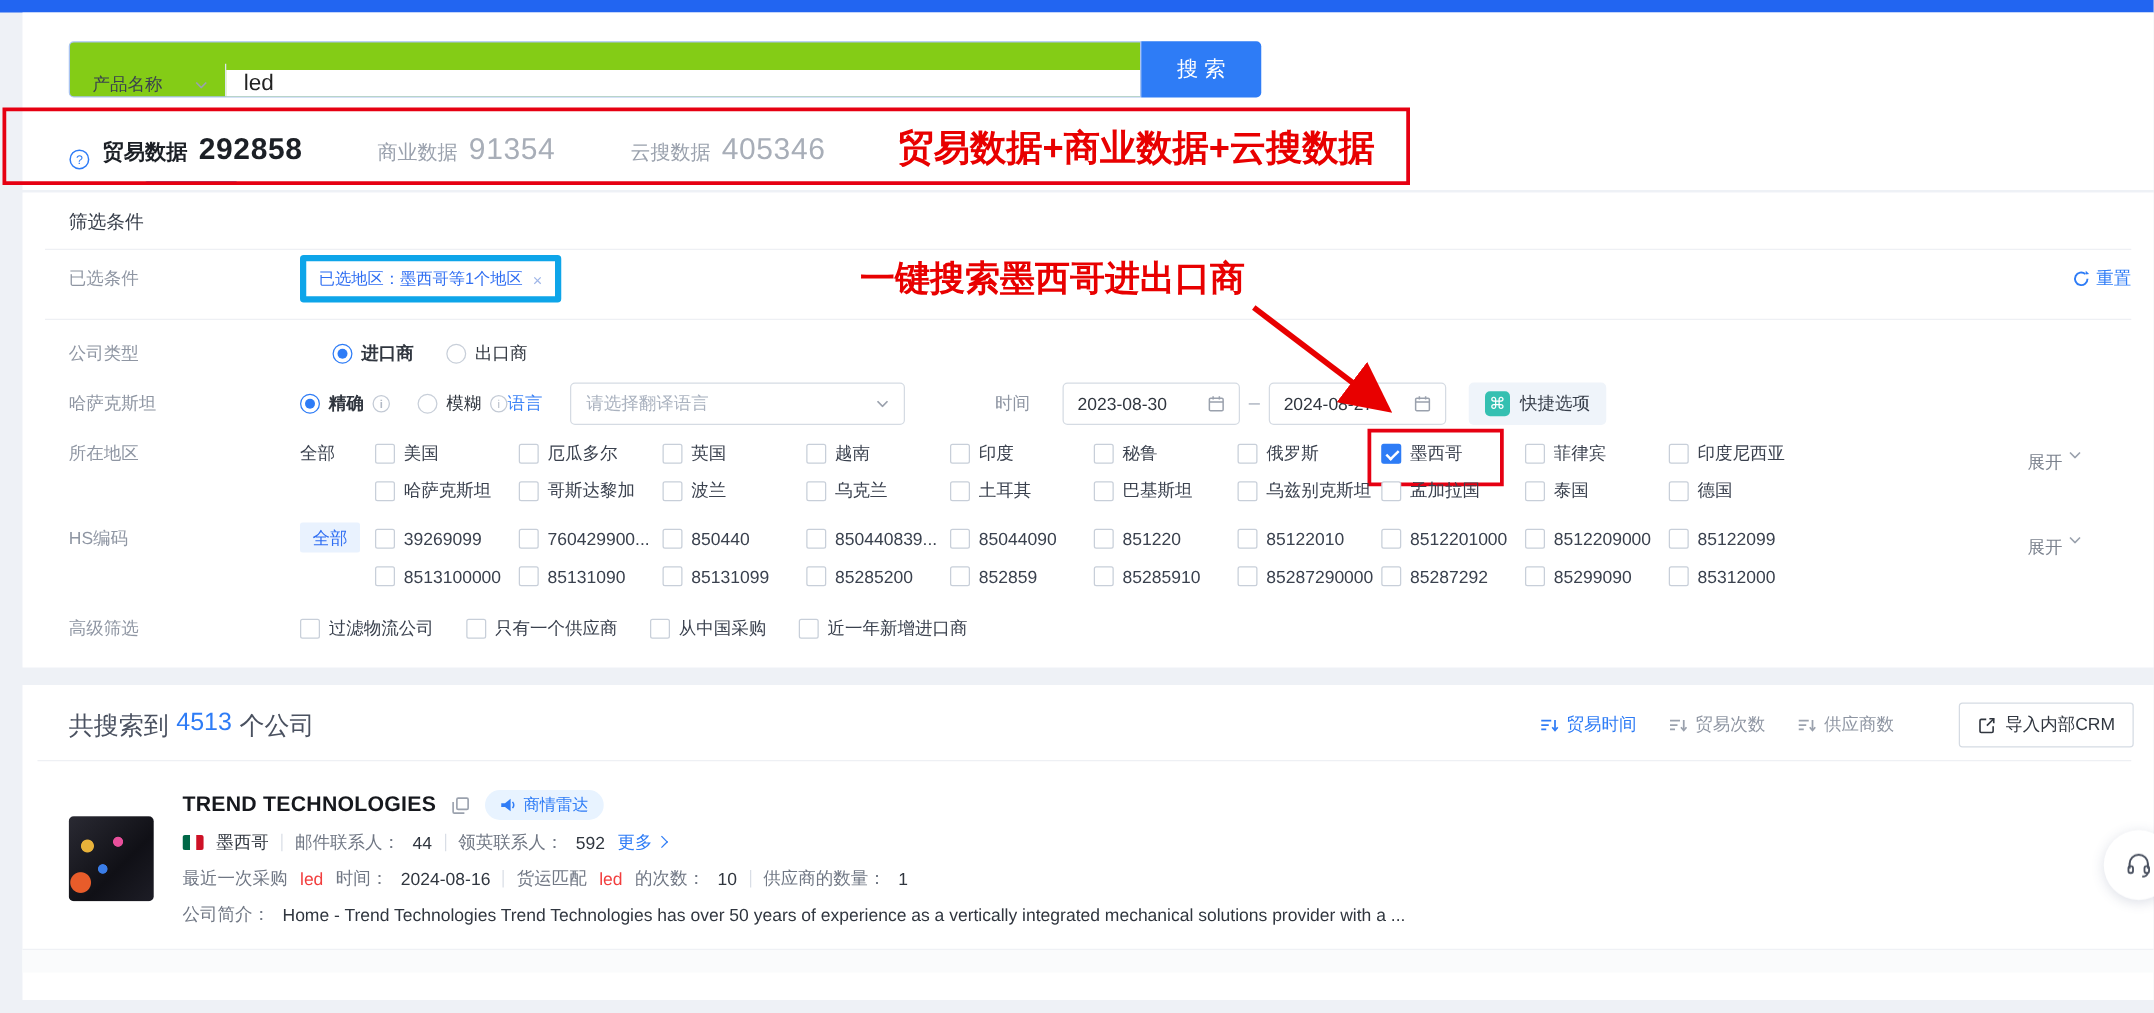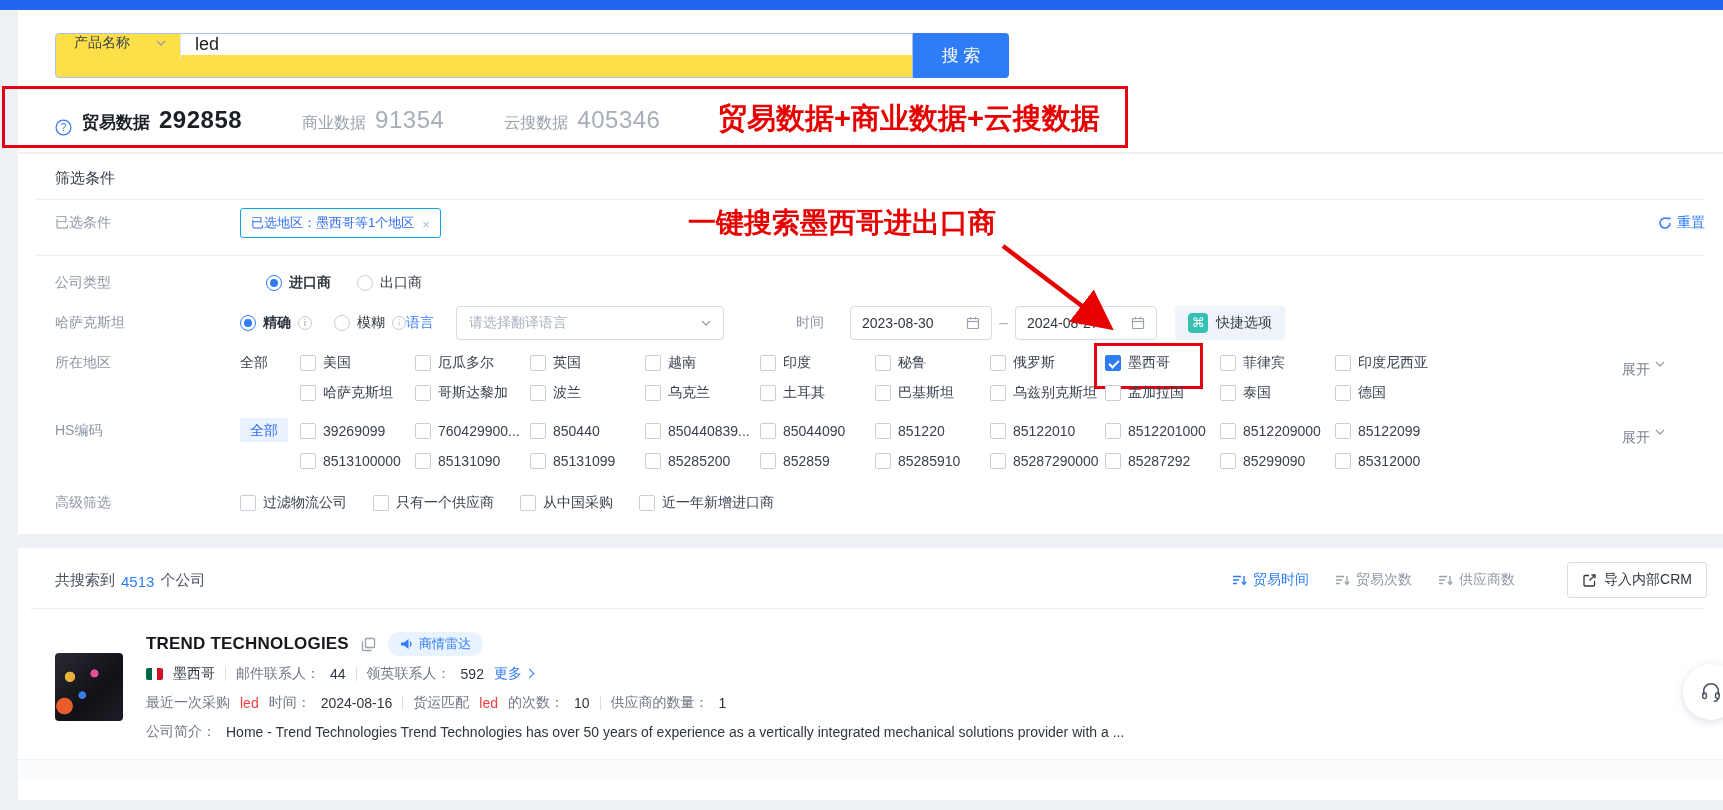--- a/index.html
+++ b/index.html
@@ -7,21 +7,21 @@
     font-family:"Liberation Sans","DejaVu Sans",sans-serif;
     background:#eef1f6; color:#30363f; }
   .card { background:#fff; margin-left:18px; }
 
   
   .topbar { height:10px; background:#2265f1; }
 
   
   .search-card { padding:23px 0 0 19px; height:142px; position:relative; }
   .search-row { display:flex; align-items:stretch; height:45px; margin-left:18px; }
-  .combo { display:flex; align-items:flex-start; width:858px; border:1px solid #a9c3f0; border-radius:4px 0 0 4px; background:#fde047; }
+  .combo { display:flex; align-items:flex-end; width:858px; border:1px solid #a9c3f0; border-radius:4px 0 0 4px; background:#84cc16; }
   .combo-select { display:flex; align-items:center; gap:26px; padding:0 14px 0 18px; font-size:14px; color:#3a414e; cursor:pointer; }
   .combo-divider { width:1px; height:26px; background:#dde4f2; }
   .combo-input { border:none; outline:none; flex:1; font-size:18px; padding:0 14px; color:#222; font-family:inherit; }
   .search-btn { width:96px; background:#2e7cf6; color:#fff; border:none; border-radius:0 4px 4px 0; font-size:17px; cursor:pointer; font-family:inherit; }
 
   .tabs-row { display:flex; align-items:center; margin:26px 0 0 18px; height:46px; }
   .help-icon { margin-right:10px; display:flex; }
   .tab { display:flex; align-items:baseline; gap:9px; cursor:pointer; position:relative; padding-bottom:14px; }
   .tab + .tab { margin-left:60px; }
   .tab .t-label { font-size:16px; color:#9aa1ad; }
@@ -32,21 +32,21 @@
 
   
   .filter-card { margin-top:2px; padding:12px 0 16px 0; position:relative; }
   .f-title { padding-left:37px; font-size:15px; color:#363d49; line-height:24px; }
   .f-div { height:1px; background:#eef0f4; margin:9px 18px 0 18px; }
   .f-row { display:flex; align-items:center; padding-left:37px; position:relative; }
   .f-label { width:185px; flex:none; font-size:14px; color:#8f96a3; }
   .all-slot { width:60px; flex:none; font-size:14px; color:#3a414e; }
 
   .sel-row { height:46px; }
-  .sel-tag { display:flex; align-items:flex-end; gap:8px; border:1px solid #0ea5e9; border-radius:3px; padding:5px 10px; font-size:13px; color:#2f6ef2; background:#fff; cursor:default; }
+  .sel-tag { display:flex; align-items:flex-end; gap:8px; border:5px solid #0ea5e9; border-radius:3px; padding:5px 10px; font-size:13px; color:#2f6ef2; background:#fff; cursor:default; }
   .tag-x { color:#9fb6e8; font-size:13px; cursor:pointer; }
   .reset { margin-left:auto; margin-right:18px; display:flex; align-items:center; gap:5px; color:#2e7cf6; font-size:14px; cursor:pointer; }
 
   .radio { width:16px; height:16px; border-radius:50%; border:1px solid #c8cfd9; background:#fff; flex:none; position:relative; }
   .radio.on { border:1.5px solid #2e7cf6; }
   .radio.on:after { content:""; position:absolute; left:3px; top:3px; width:8px; height:8px; border-radius:50%; background:#2e7cf6; }
   .radio-item { display:flex; align-items:center; gap:7px; font-size:14px; color:#30363f; cursor:pointer; }
   .radio-item.b { font-weight:700; }
   .info-i { width:14px; height:14px; border-radius:50%; border:1px solid #c3cad5; color:#b3bac6; font-size:9px; line-height:12px; text-align:center; font-style:normal; }
 
@@ -73,21 +73,21 @@
   .cb.on:after { content:""; position:absolute; left:3px; top:4px; width:8px; height:4px; border-left:2px solid #fff; border-bottom:2px solid #fff; transform:rotate(-45deg); }
   .expand { position:absolute; right:58px; top:13px; display:flex; align-items:flex-start; gap:5px; font-size:14px; color:#7b828e; cursor:pointer; }
   .hs-all { background:#e9f2fe; color:#2f6ef2; border-radius:2px; padding:4px 10px; font-size:14px; cursor:pointer; }
   .red-frame { position:absolute; left:-11px; top:-11px; width:109px; height:46px; border:3px solid #e60012; pointer-events:none; }
   .adv-row { margin-top:12px; height:30px; }
   .adv-row .cell { width:auto; margin-right:26px; }
 
   
   .results-card { margin-top:14px; padding:14px 0 0 0; height:252px; position:relative; }
   .res-head { display:flex; align-items:center; padding:0 16px 0 37px; height:36px; }
-  .summary { display:flex; gap:6px; font-size:15px; color:#4a5160; align-items:flex-end; }
+  .summary { display:flex; gap:6px; font-size:20px; color:#4a5160; align-items:flex-start; }
   .summary .cnt { color:#2e7cf6; }
   .sorts { margin-left:auto; display:flex; align-items:center; gap:26px; }
   .sort-item { display:flex; align-items:center; gap:6px; font-size:14px; color:#8f96a3; cursor:pointer; }
   .sort-item.active { color:#2e7cf6; }
   .crm-btn { margin-left:26px; display:flex; align-items:center; gap:7px; border:1px solid #d5dbe3; background:#fff; border-radius:3px; height:36px; padding:0 14px; font-size:14px; color:#30363f; cursor:pointer; font-family:inherit; }
 
   .res-div { height:1px; background:#eef0f4; margin:10px 18px 0 12px; }
   .company { display:flex; padding:20px 0 0 37px; }
   .thumb { width:68px; height:68px; border-radius:4px; flex:none; margin-top:24px;
     background:#16161c;

